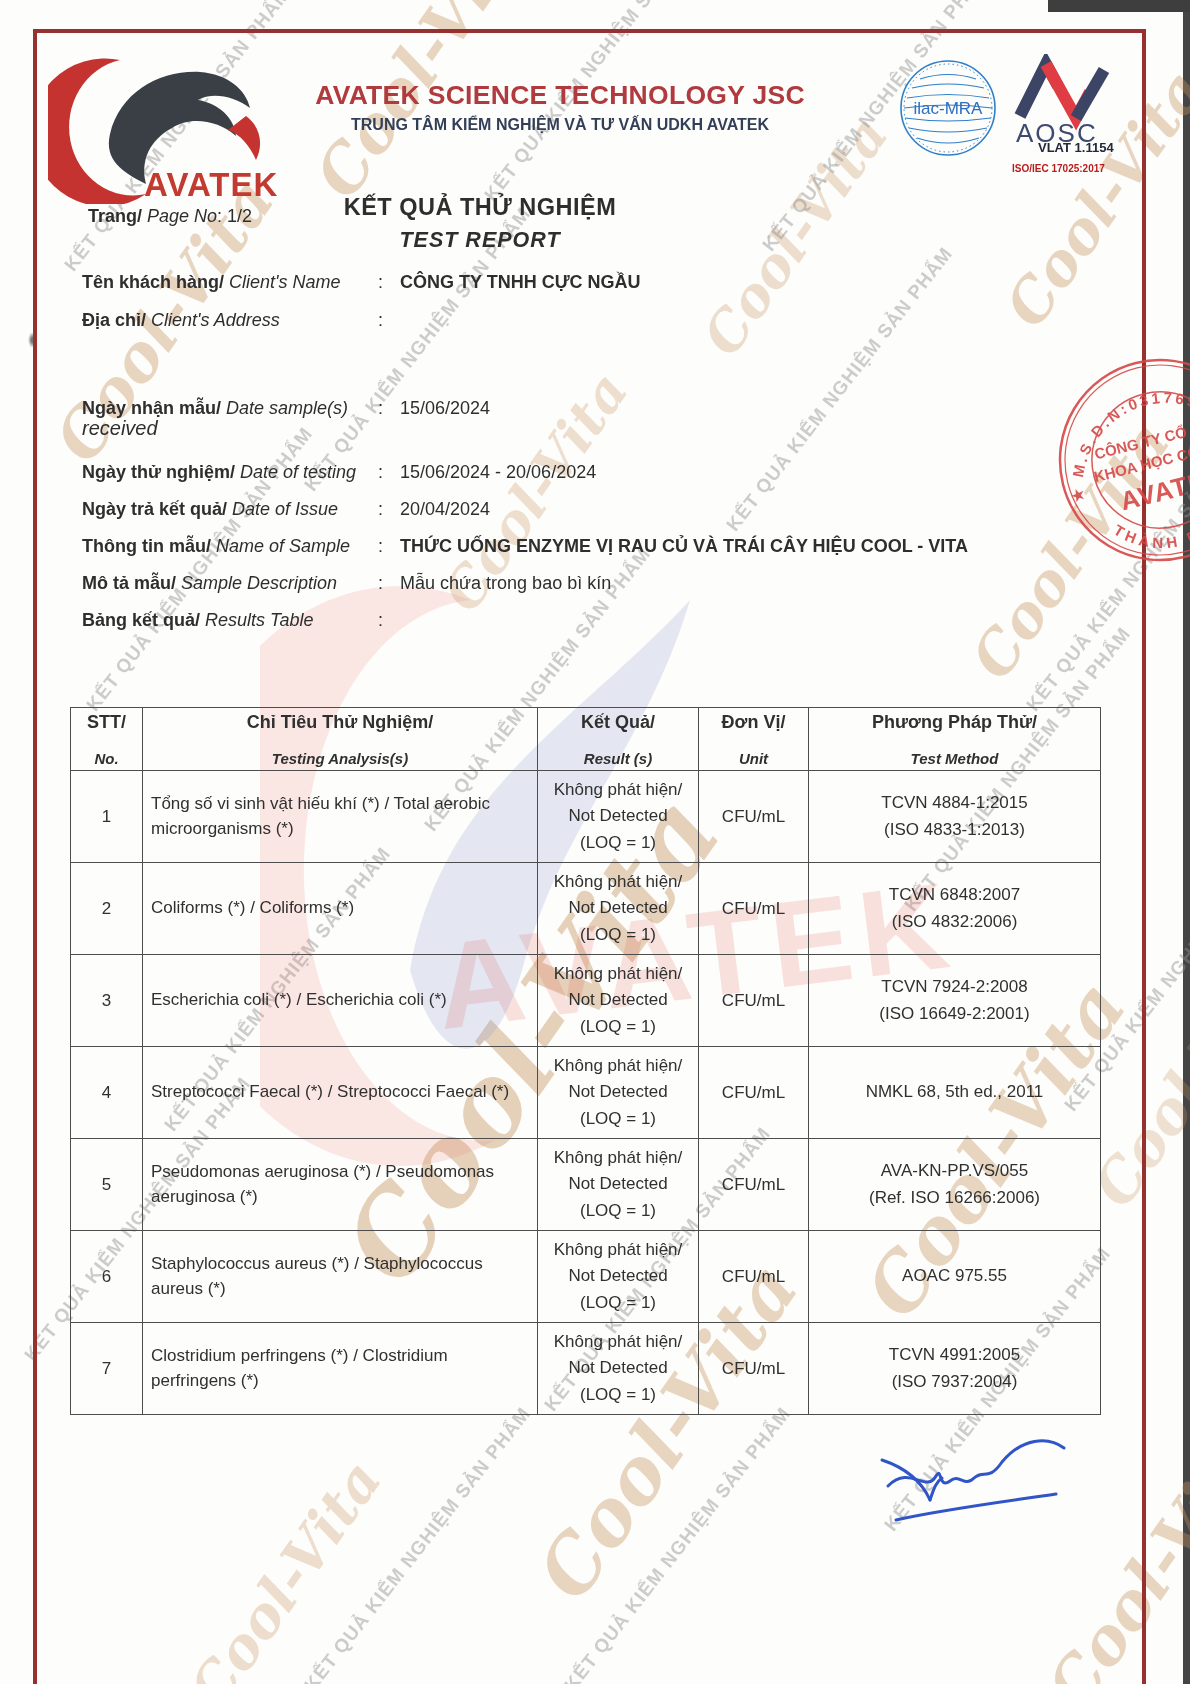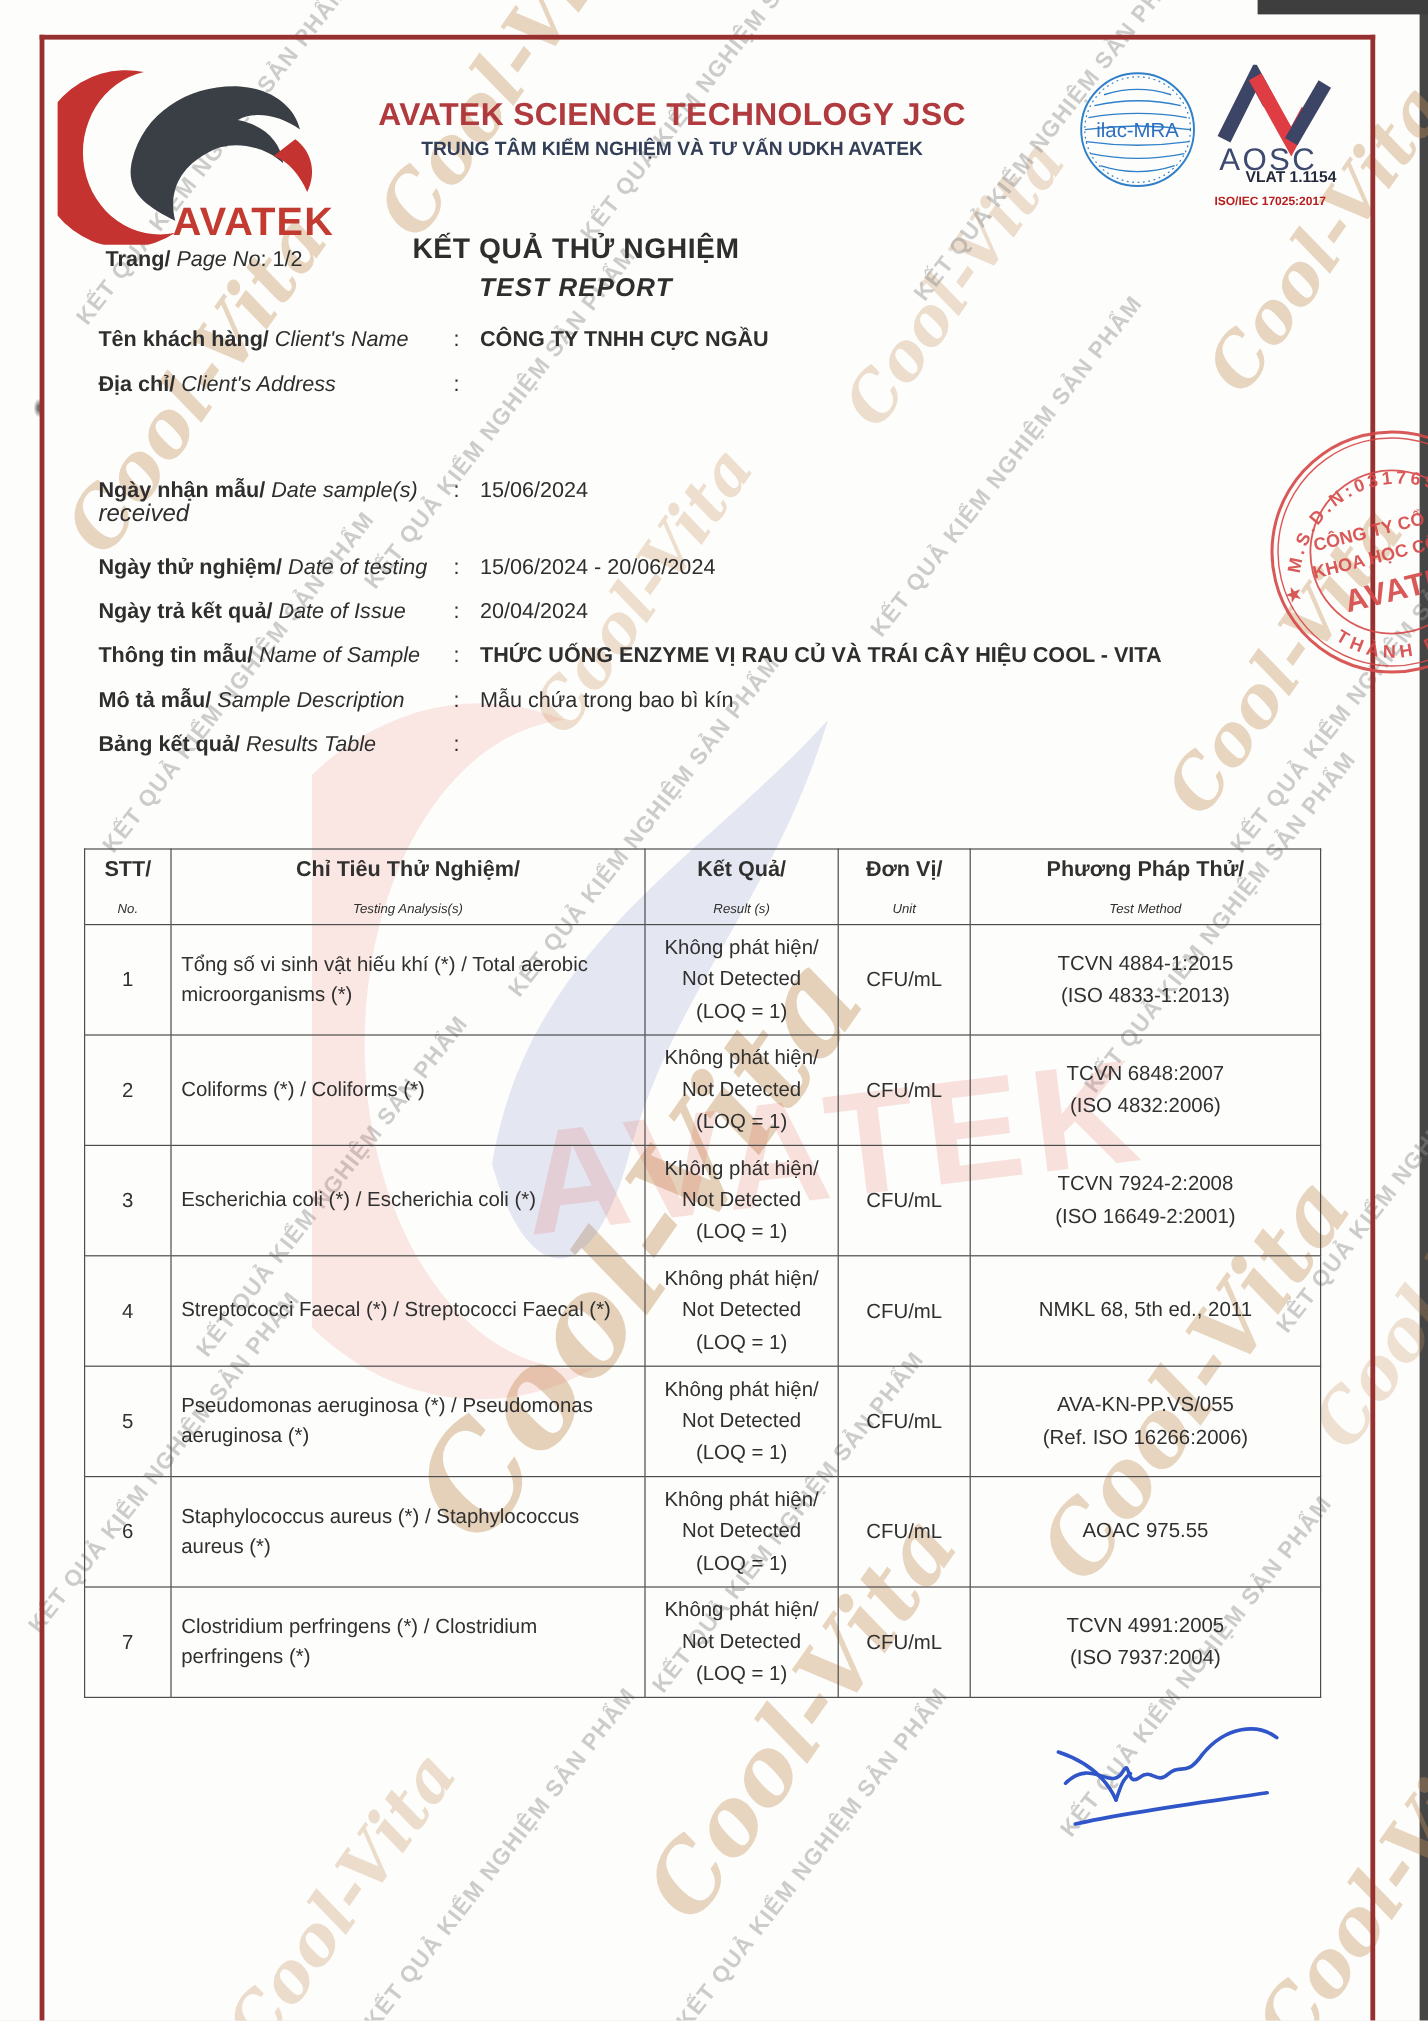--- a/index.html
+++ b/index.html
@@ -48,21 +48,21 @@
   .frow .val{flex:1;}
   .frow .vb{font-weight:bold;}
   .le2{position:absolute;left:70px;top:417px;font-size:20px;font-style:italic;z-index:3;margin-left:12px;}
   
   table.res{position:absolute;left:70px;top:707px;width:1030px;border-collapse:collapse;table-layout:fixed;
             z-index:3;font-size:17px;color:#303030;background:transparent;}
   table.res th,table.res td{border:1.5px solid #4d4d4d;padding:2px 6px;vertical-align:middle;}
   table.res thead th{height:58px;}
   table.res tbody td{height:87px;}
   .hvi{font-weight:bold;font-size:18px;}
-  .hen{font-style:italic;font-size:11px;font-weight:normal;margin-top:17px;}
+  .hen{font-style:italic;font-size:15px;font-weight:bold;margin-top:17px;}
   .cell-c{text-align:center;}
   .cell-l{text-align:left;padding-left:8px !important;line-height:1.45;}
   .rline{line-height:1.55;text-align:center;}
   
   .sig-svg{position:absolute;left:878px;top:1438px;z-index:3;}
   
   .stamp-svg{position:absolute;left:1018px;top:348px;z-index:4;opacity:0.9;}
 </style>
 </head>
 <body>

